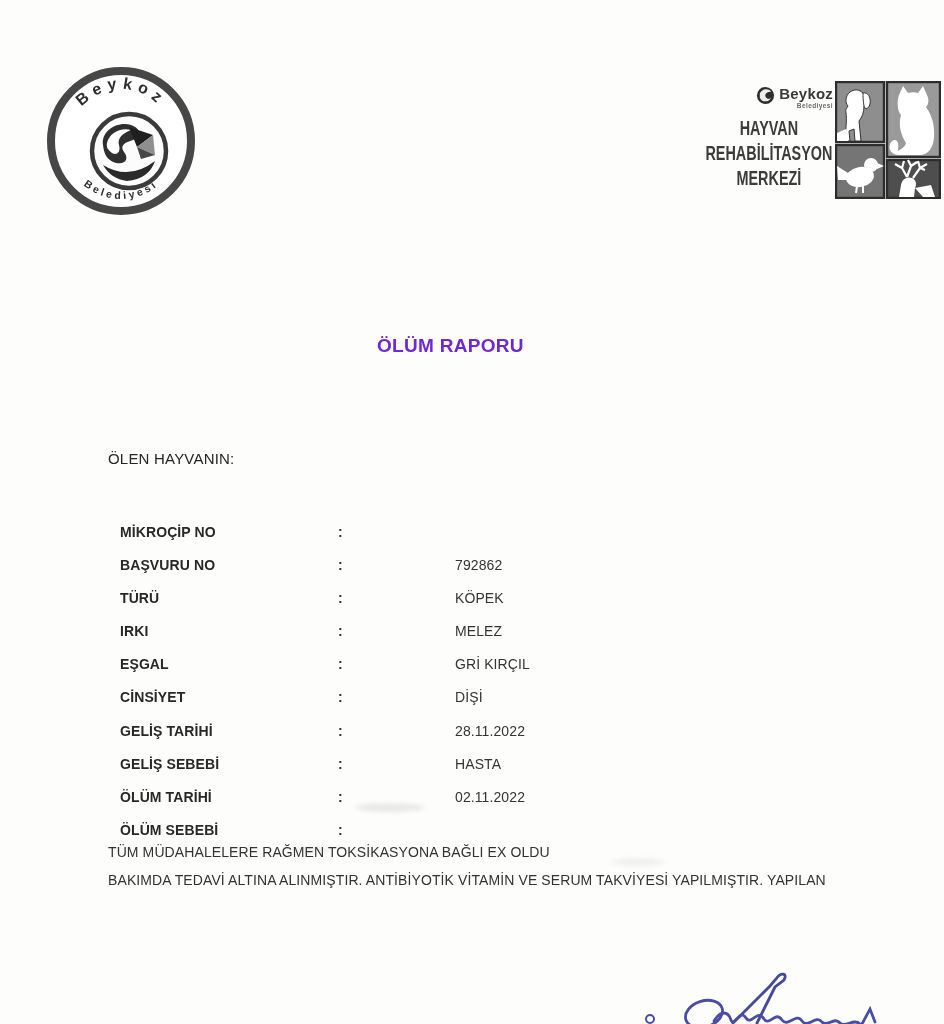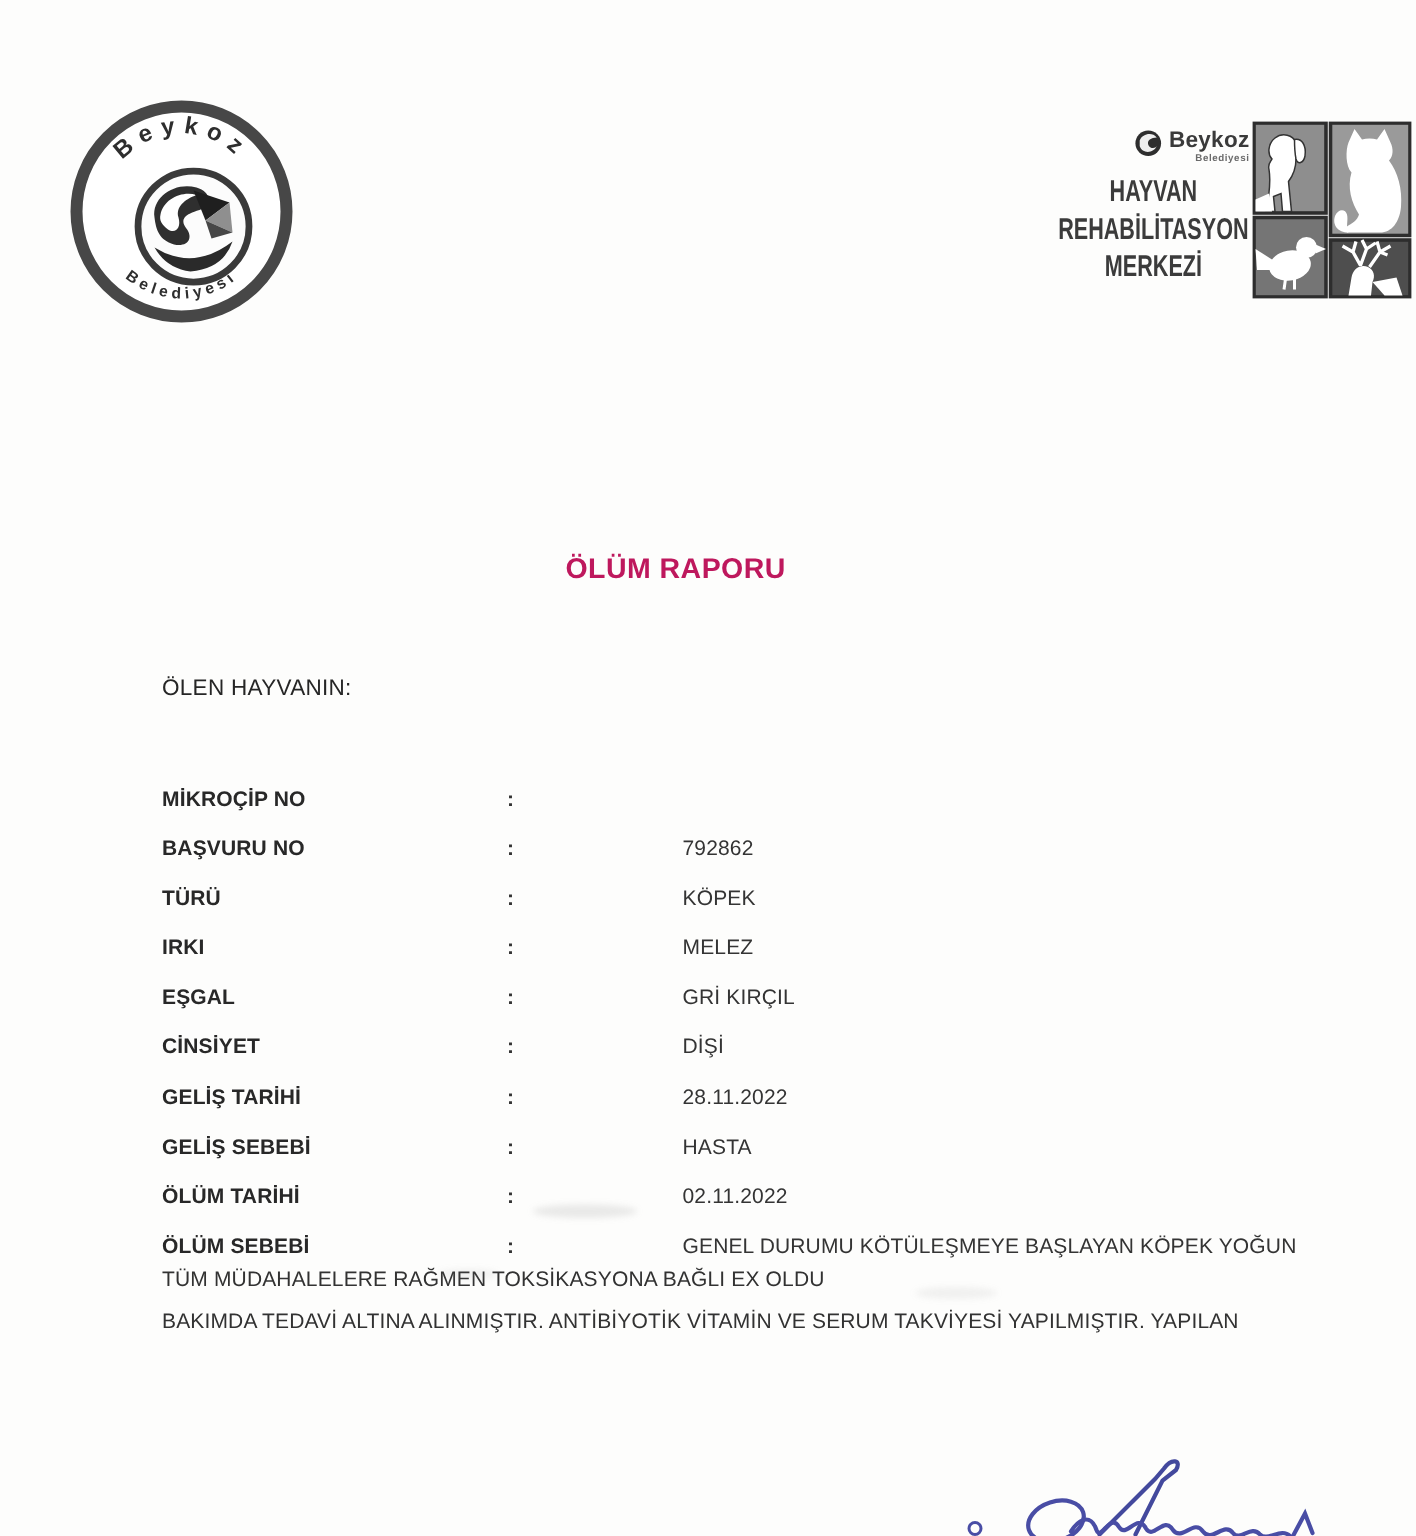--- a/index.html
+++ b/index.html
@@ -14,25 +14,25 @@
   .logo-right{position:absolute;left:715px;top:80px;width:229px;height:125px;}
   .brand-row{position:absolute;left:0;top:6px;width:118px;display:flex;justify-content:flex-end;align-items:flex-start;gap:4px;}
   .brand-texts{display:flex;flex-direction:column;align-items:flex-end;}
   .brand-name{font-size:15px;font-weight:700;color:#3a3a3a;line-height:15px;letter-spacing:.2px;}
   .brand-sub{font-size:6.5px;font-weight:700;color:#6a6a6a;letter-spacing:.4px;margin-top:1px;}
   .org-lines{position:absolute;left:-60px;top:36px;width:178px;text-align:center;}
   .org-line{display:block;font-size:20px;font-weight:700;color:#3b3b3b;line-height:25px;
     transform:scaleX(.72);transform-origin:100% 50%;letter-spacing:0px;white-space:nowrap;}
   .animal-grid{position:absolute;left:120px;top:1px;}
   
-  .doc-title{position:absolute;left:377px;top:335px;font-size:19px;font-weight:700;color:#be185d;letter-spacing:.3px;white-space:nowrap;margin-top:34px;}
+  .doc-title{position:absolute;left:377px;top:335px;font-size:19px;font-weight:700;color:#6d28d9;letter-spacing:.3px;white-space:nowrap;}
   .section-heading{position:absolute;left:108px;top:450px;font-size:15px;font-weight:400;color:#262626;letter-spacing:.2px;white-space:nowrap;}
   .fields{position:absolute;left:108px;top:516px;width:820px;}
   .frow{position:relative;height:33.1px;}
-  .flabel{position:absolute;left:0;top:0;line-height:33.1px;font-size:14px;font-weight:700;color:#282828;letter-spacing:.1px;white-space:nowrap;}
+  .flabel{position:absolute;left:12px;top:0;line-height:33.1px;font-size:14px;font-weight:700;color:#282828;letter-spacing:.1px;white-space:nowrap;}
   .fcolon{position:absolute;left:230px;top:0;line-height:33.1px;font-size:14px;font-weight:700;color:#333;}
   .fvalue{position:absolute;left:327px;top:0;line-height:33.1px;font-size:14px;font-weight:500;color:#343434;letter-spacing:.1px;white-space:nowrap;margin-left:20px;}
   .cause-par{position:absolute;left:108px;top:839px;width:790px;}
   .cause-line{display:block;font-size:14px;font-weight:500;color:#323232;line-height:27.5px;letter-spacing:.1px;white-space:nowrap;}
   
   .signature{position:absolute;left:618px;top:942px;}
   
   .smudge{position:absolute;border-radius:50%;background:rgba(130,130,130,.16);filter:blur(2px);}
   .s1{left:355px;top:803px;width:70px;height:9px;}
   .s2{left:610px;top:858px;width:55px;height:8px;background:rgba(130,130,130,.10);}
@@ -163,21 +163,20 @@
       <span class="fvalue">HASTA</span>
     </div>
     <div class="frow">
       <span class="flabel">ÖLÜM TARİHİ</span>
       <span class="fcolon">:</span>
       <span class="fvalue">02.11.2022</span>
     </div>
     <div class="frow">
       <span class="flabel">ÖLÜM SEBEBİ</span>
       <span class="fcolon">:</span>
-      <span class="fvalue">GENEL DURUMU KÖTÜLEŞMEYE BAŞLAYAN KÖPEK YOĞUN</span>
     </div>
   </div>
 
   <div class="cause-par">
     <span class="cause-line">TÜM MÜDAHALELERE RAĞMEN TOKSİKASYONA BAĞLI EX OLDU</span>
     <span class="cause-line">BAKIMDA TEDAVİ ALTINA ALINMIŞTIR. ANTİBİYOTİK VİTAMİN VE SERUM TAKVİYESİ YAPILMIŞTIR. YAPILAN</span>
   </div>
 
   <div class="smudge s1"></div>
   <div class="smudge s2"></div>

